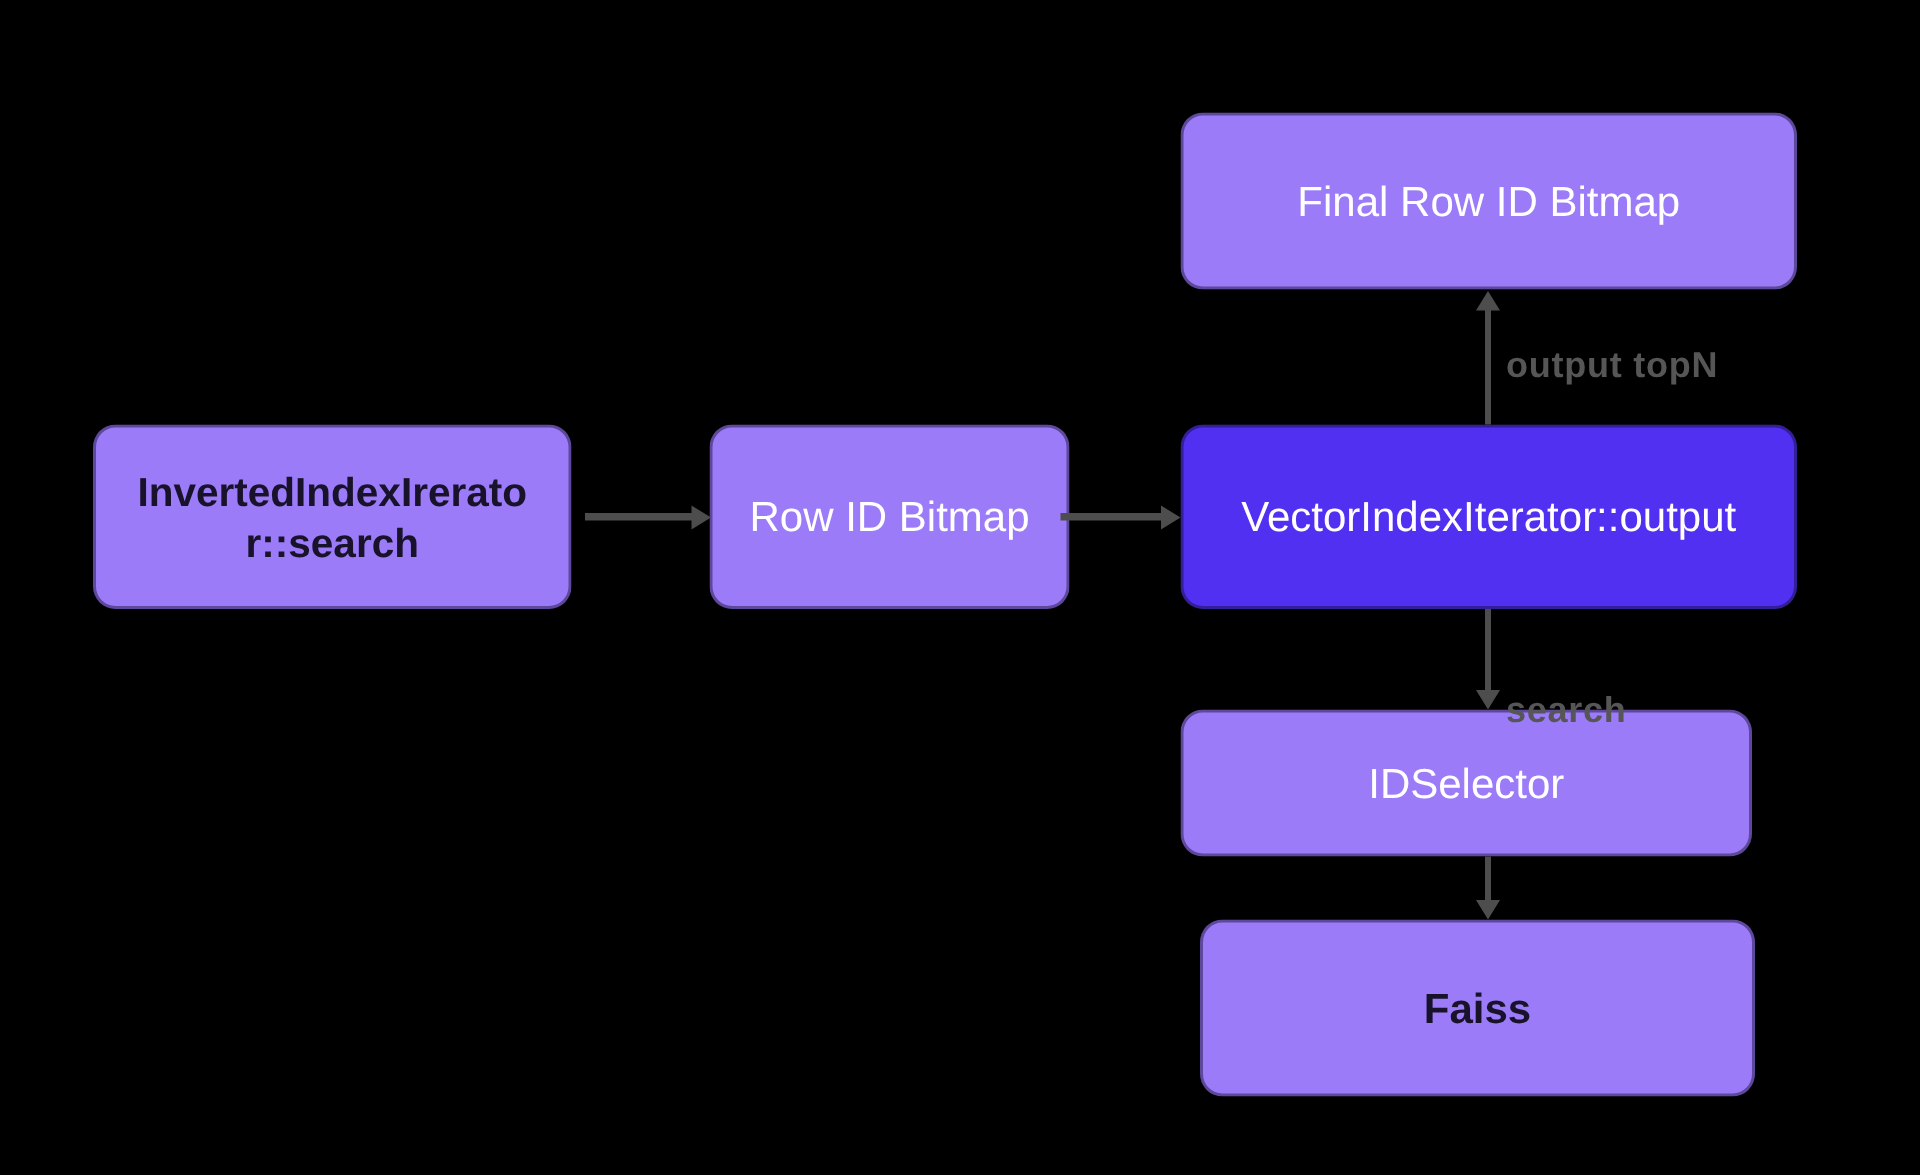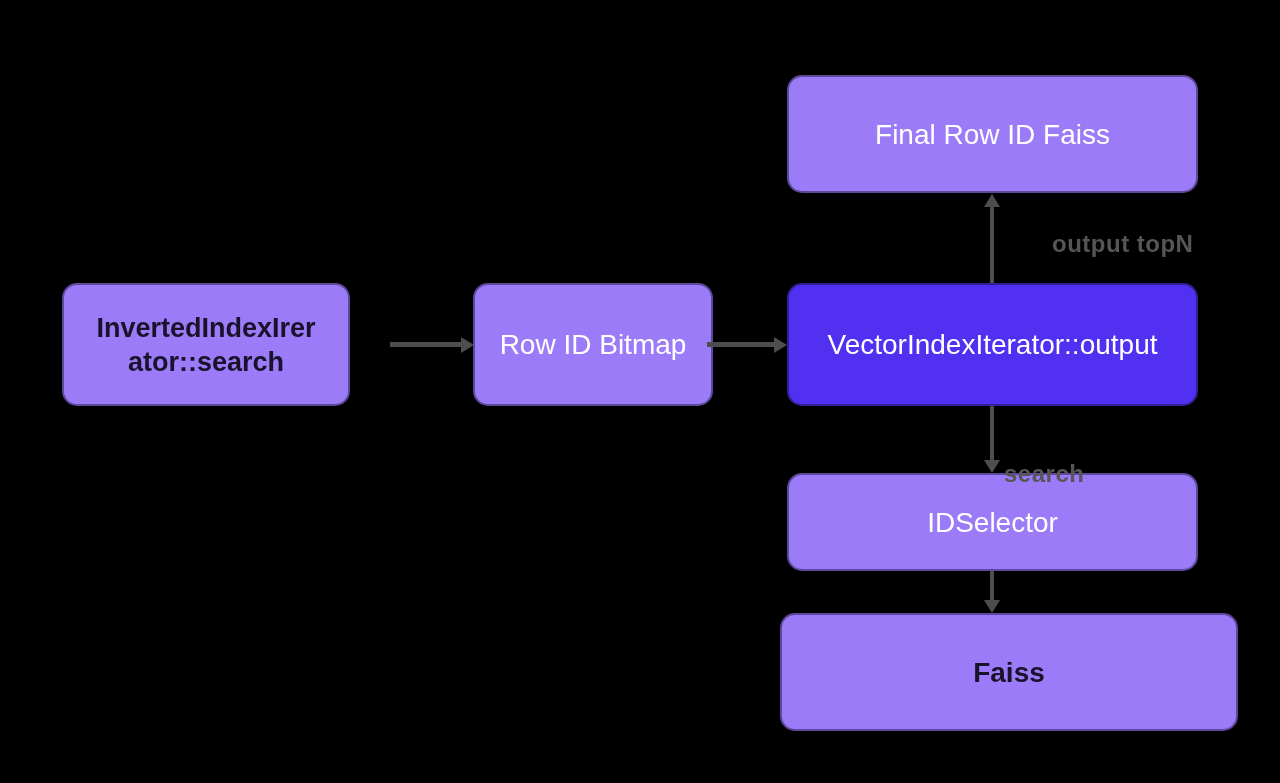--- a/index.html
+++ b/index.html
@@ -25,29 +25,29 @@
     justify-content: center;
     text-align: center;
     font-size: 28px;
     line-height: 1.25;
   }
   .node--light { background: #9b7bf7; color: #ffffff; }
   .node--dark  { background: #5230f2; color: #ffffff; }
   .node--darktext { color: #18122b; font-weight: 700; }
 
   #node-inverted {
-    left: 62px; top: 283px; width: 288px; height: 123px;
+    left: 62px; top: 283px; width: 319px; height: 123px;
     padding: 0 26px; font-size: 27px; line-height: 34px;
     word-break: break-all;
   }
   #node-rowid     { left: 473px; top: 283px; width: 240px; height: 123px; }
   #node-vector    { left: 787px; top: 283px; width: 411px; height: 123px; }
   #node-final     { left: 787px; top: 75px;  width: 411px; height: 118px; }
-  #node-idselector{ left: 787px; top: 473px; width: 411px; height: 98px;  }
-  #node-faiss     { left: 780px; top: 613px; width: 458px; height: 118px; }
+  #node-idselector{ left: 787px; top: 473px; width: 381px; height: 98px;  }
+  #node-faiss     { left: 800px; top: 613px; width: 370px; height: 118px; }
 
   .edge { position: absolute; background: #4d4d4d; }
   .edge-h { height: 5px; }
   .edge-v { width: 4px; }
 
   .arrowhead { position: absolute; width: 0; height: 0; }
   .head-right {
     border-top: 8px solid transparent;
     border-bottom: 8px solid transparent;
     border-left: 13px solid #4d4d4d;
@@ -76,42 +76,42 @@
   #head-idselector-faiss      { left: 984px; top: 600px; }
 
   .edge-label {
     position: absolute;
     color: #565656;
     font-size: 24px;
     font-weight: 700;
     letter-spacing: 0.5px;
     white-space: nowrap;
   }
-  #label-output-topn { left: 1004px; top: 230px; margin-left: 48px; }
+  #label-output-topn { left: 1004px; top: 230px; }
   #label-search      { left: 1004px; top: 460px; }
 </style>
 </head>
 <body>
 
 <div class="stage">
 
   <div class="node node--light node--darktext" id="node-inverted">
     <span>InvertedIndexIrerator::search</span>
   </div>
 
   <div class="node node--light" id="node-rowid">
     <span>Row ID Bitmap</span>
   </div>
 
   <div class="node node--dark" id="node-vector">
     <span>VectorIndexIterator::output</span>
   </div>
 
   <div class="node node--light" id="node-final">
-    <span>Final Row ID Faiss</span>
+    <span>Final Row ID Bitmap</span>
   </div>
 
   <div class="node node--light" id="node-idselector">
     <span>IDSelector</span>
   </div>
 
   <div class="node node--light node--darktext" id="node-faiss">
     <span>Faiss</span>
   </div>
 

